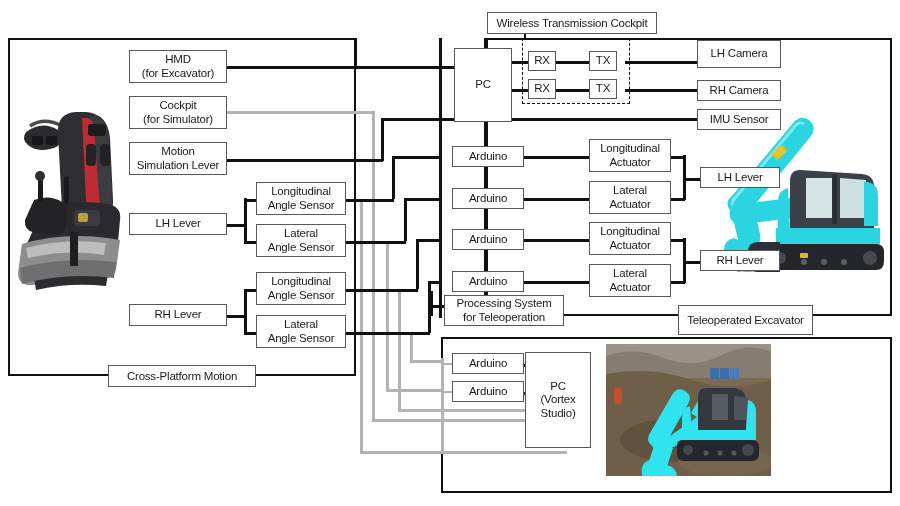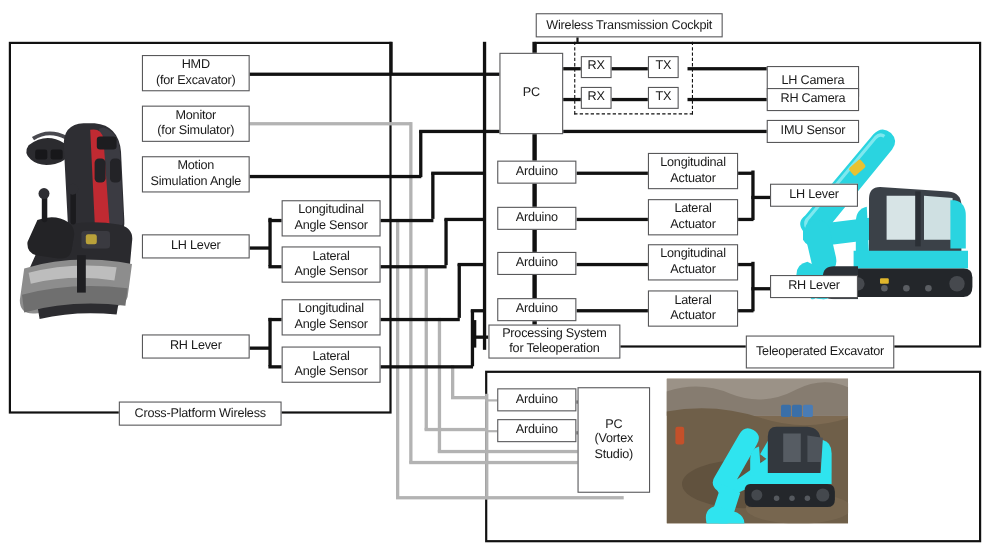--- a/index.html
+++ b/index.html
@@ -230,28 +230,28 @@
   </div>
 
   <div class="box" style="left:129px;top:50px;width:98px;height:33px;">
     <span>
       <span>HMD</span>
       <span class="l2">(for Excavator)</span>
     </span>
   </div>
   <div class="box" style="left:129px;top:96px;width:98px;height:33px;">
     <span>
-      <span>Monitor</span>
+      <span>Cockpit</span>
       <span class="l2">(for Simulator)</span>
     </span>
   </div>
   <div class="box" style="left:129px;top:142px;width:98px;height:33px;">
     <span>
       <span>Motion</span>
-      <span class="l2">Simulation Angle</span>
+      <span class="l2">Simulation Lever</span>
     </span>
   </div>
 
   <div class="box" style="left:129px;top:213px;width:98px;height:22px;">
     <span>LH Lever</span>
   </div>
   <div class="box" style="left:129px;top:304px;width:98px;height:22px;">
     <span>RH Lever</span>
   </div>
 
@@ -308,21 +308,21 @@
     <span>for Teleoperation</span>
   </div>
 
   <div class="box" style="left:589px;top:51px;width:28px;height:20px;">
     <span>TX</span>
   </div>
   <div class="box" style="left:589px;top:79px;width:28px;height:20px;">
     <span>TX</span>
   </div>
 
-  <div class="box" style="left:697px;top:60px;width:84px;height:28px;">
+  <div class="box" style="left:697px;top:40px;width:84px;height:28px;">
     <span>LH Camera</span>
   </div>
   <div class="box" style="left:697px;top:80px;width:84px;height:21px;">
     <span>RH Camera</span>
   </div>
   <div class="box" style="left:697px;top:109px;width:84px;height:21px;">
     <span>IMU Sensor</span>
   </div>
 
   <div class="box" style="left:589px;top:139px;width:82px;height:33px;">
@@ -368,19 +368,19 @@
       <span>PC</span>
       <span class="l2">(Vortex</span>
       <span class="l2">Studio)</span>
     </span>
   </div>
 
   <div class="grp-label" style="left:487px;top:12px;width:170px;height:22px;">
     <span>Wireless Transmission Cockpit</span>
   </div>
   <div class="grp-label" style="left:108px;top:365px;width:148px;height:22px;">
-    <span>Cross-Platform Wireless</span>
+    <span>Cross-Platform Motion</span>
   </div>
   <div class="grp-label" style="left:678px;top:305px;width:135px;height:30px;">
     <span>Teleoperated Excavator</span>
   </div>
 
 </div>
 
 </body></html>

